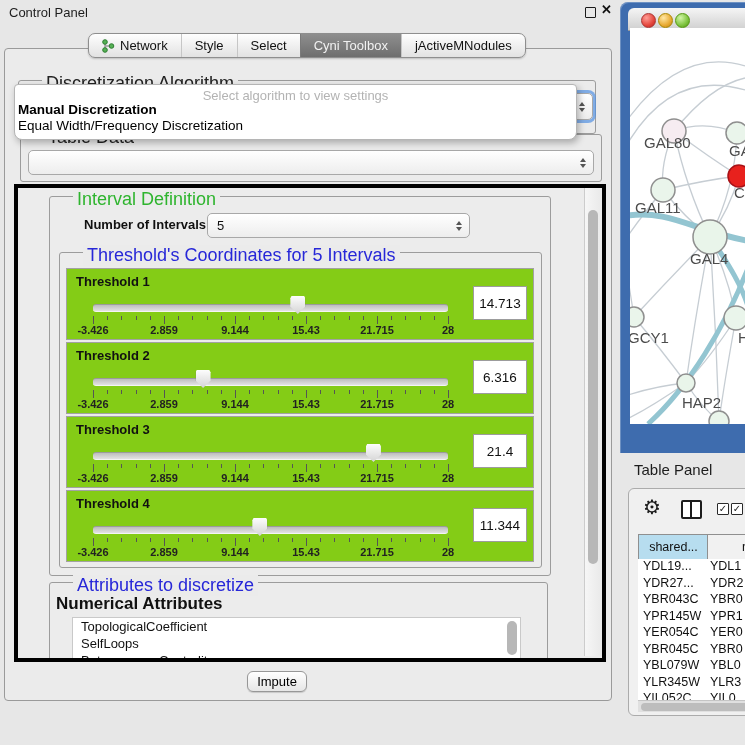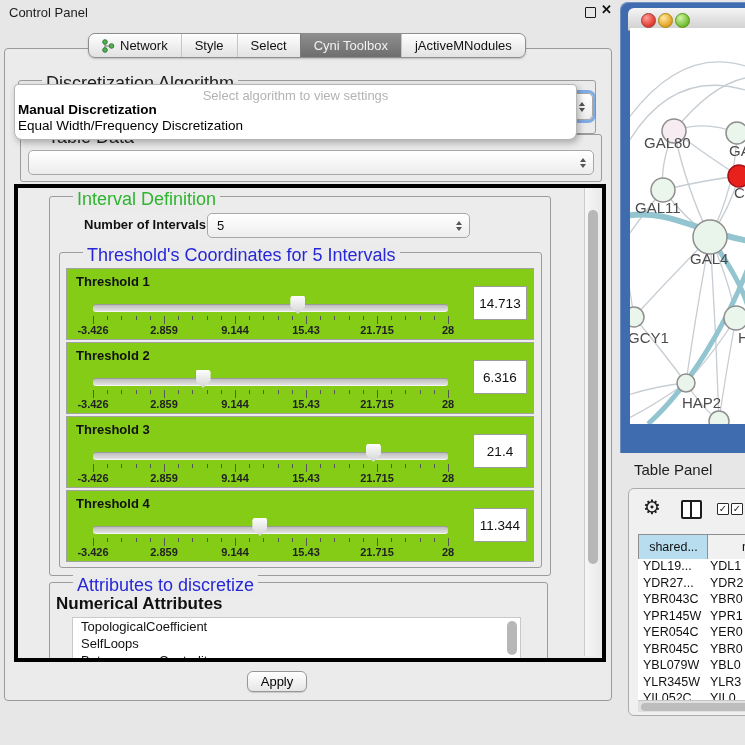--- a/index.html
+++ b/index.html
@@ -357,21 +357,21 @@
         <div class="attr-item">SelfLoops</div>
         <div class="attr-item">BetweennessCentrality</div>
       </div>
     <div class="list-thumb" style="left:489px;top:433px;height:34px;"></div>
 
     <div class="vscroll">
       <div class="vthumb"></div>
     </div>
   </div>
 
-  <button class="btn" style="left:247px;top:671px;width:60px;height:21px;">Apply</button>
+  <button class="btn" style="left:247px;top:671px;width:60px;height:21px;">Impute</button>
 
 
   <div class="net-win">
     <div class="net-titlebar">
       <span class="light red"></span>
       <span class="light yellow"></span>
       <span class="light green"></span>
     </div>
     <div class="net-canvas">
       <svg width="115" height="396" viewBox="0 0 115 396">

